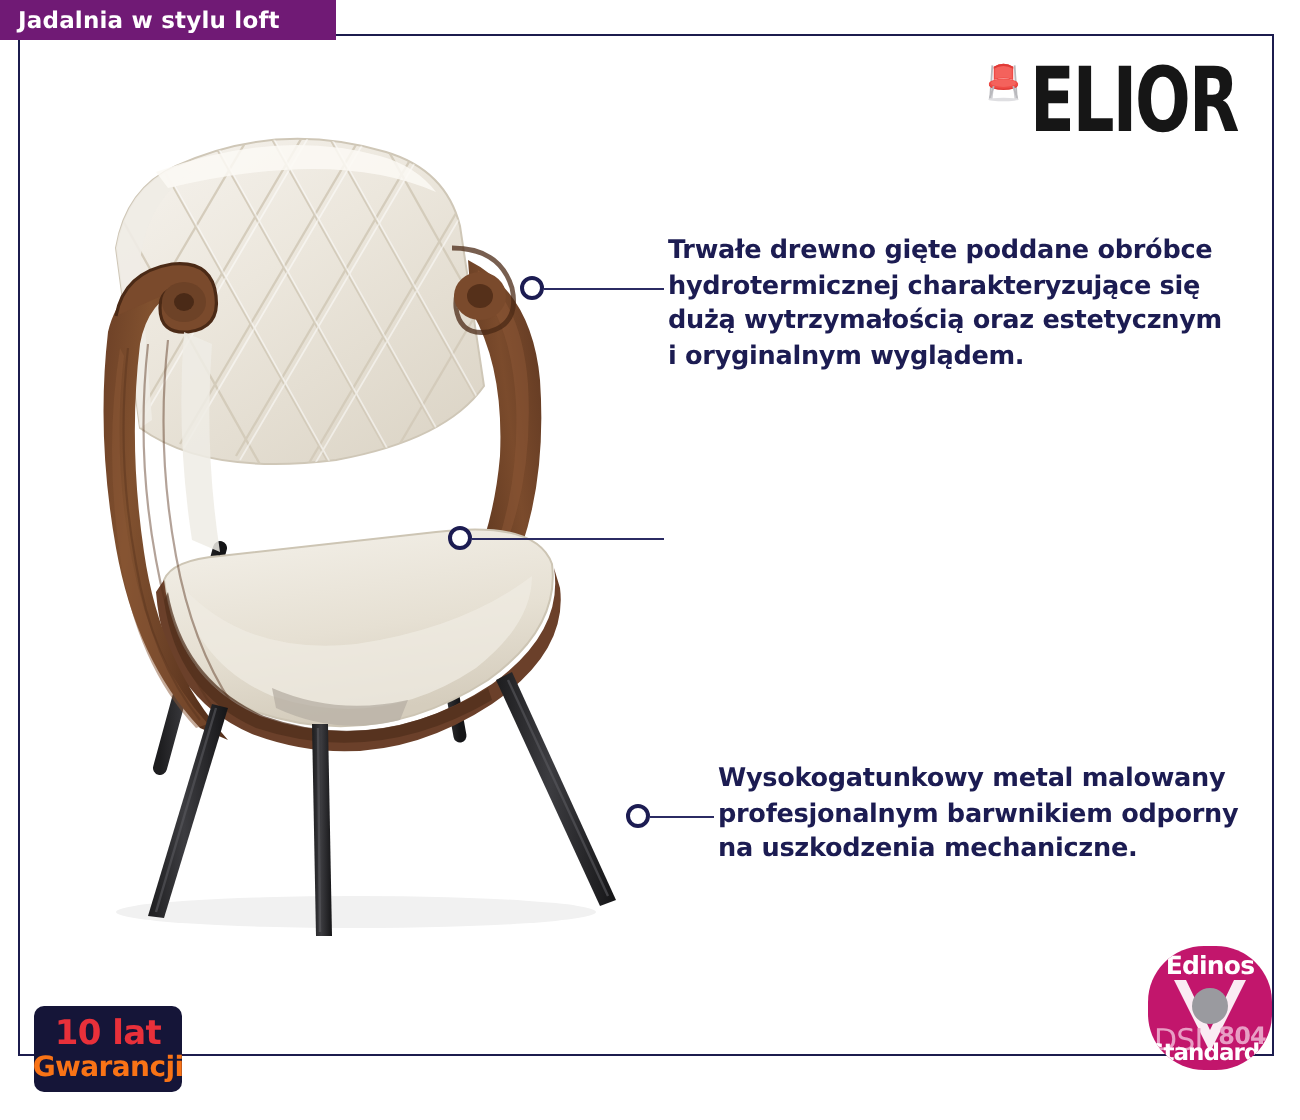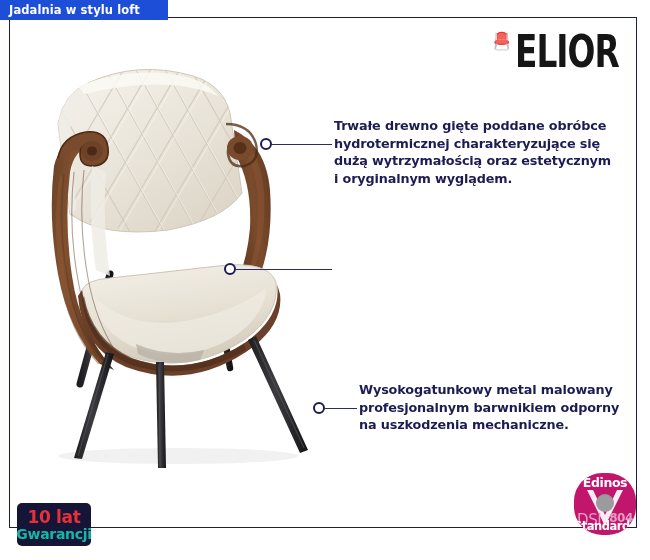--- a/index.html
+++ b/index.html
@@ -22,21 +22,21 @@
     width: 628px; height: 511px;
     border: 1.4px solid #1c1c4e;
     background: #ffffff;
   }
 
   
   .title-banner {
     position: absolute;
     left: 0px; top: 0px;
     width: 168px; height: 20px;
-    background: #1d4ed8;
+    background: #701a75;
     display: flex; align-items: center;
     padding-left: 9px;
     z-index: 40;
   }
   .title-banner span {
     color: #ffffff;
     font-size: 11.5px;
     font-weight: bold;
     letter-spacing: 0.1px;
     white-space: nowrap;
@@ -107,21 +107,21 @@
     margin-top: 14px;
   }
   .warranty .w-top {
     color: #e8303a;
     font-size: 17px;
     font-weight: bold;
     line-height: 18px;
     letter-spacing: -0.3px;
   }
   .warranty .w-bot {
-    color: #14b8a6;
+    color: #f97316;
     font-size: 14px;
     font-weight: bold;
     line-height: 16px;
     letter-spacing: -0.3px;
   }
 
   
   .edinos {
     position: absolute;
     right: 14px; top: 473px;

